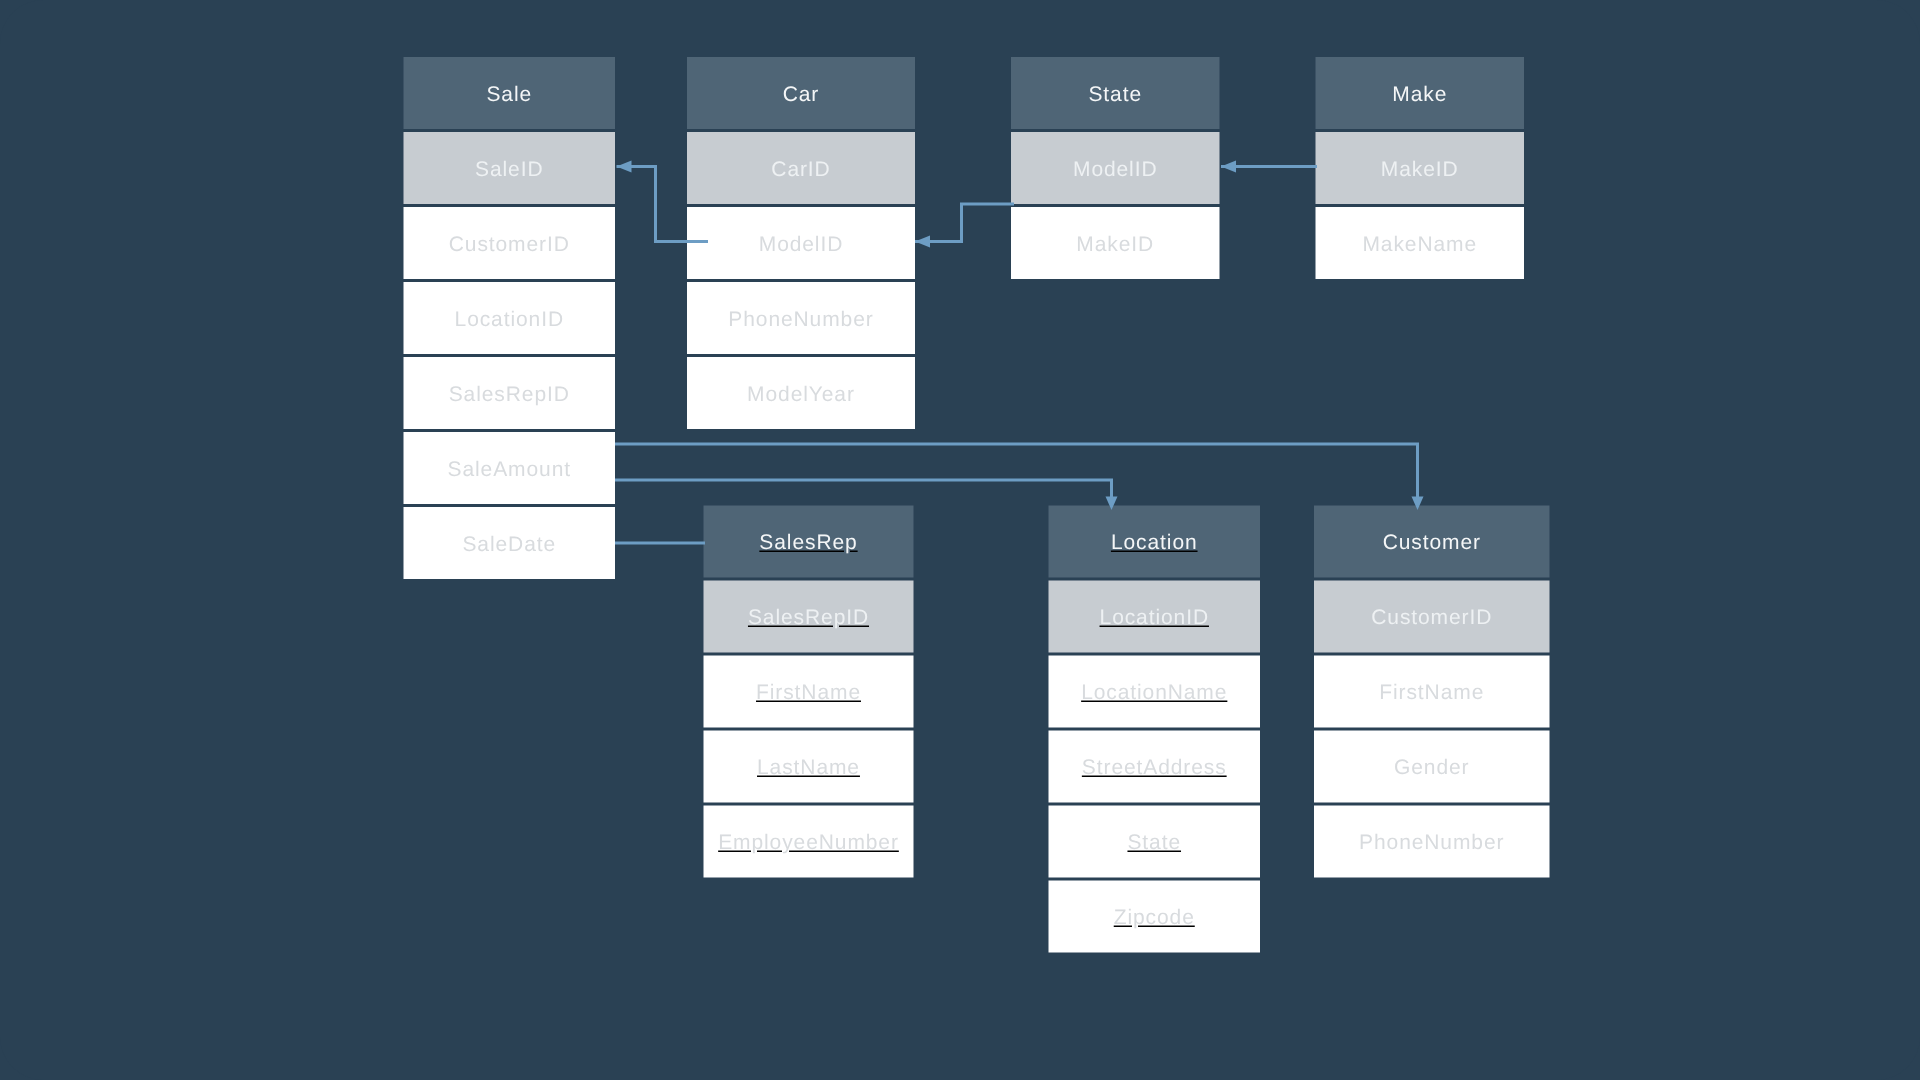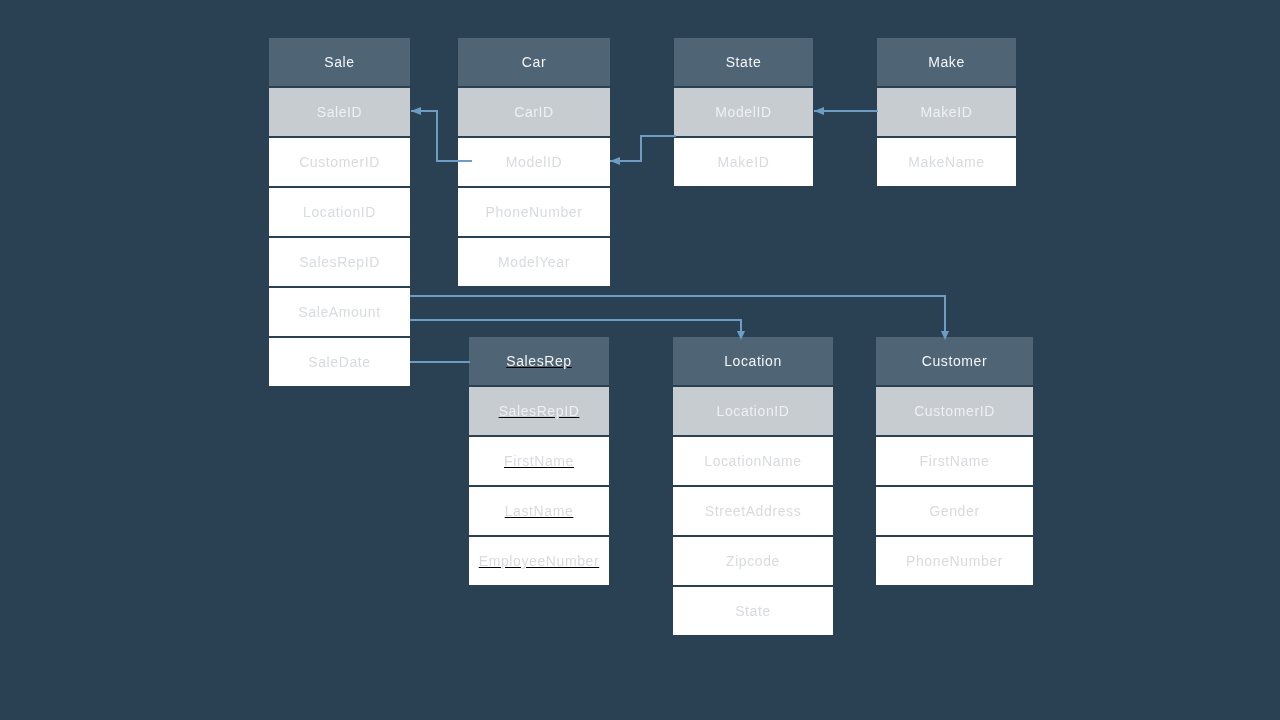--- a/index.html
+++ b/index.html
@@ -101,27 +101,27 @@
         <div class="trow key">MakeID</div>
         <div class="trow">MakeName</div>
       </div>
       <div class="db-table" style="left: 469px; top: 337px; width: 140px; text-decoration: underline;">
         <div class="thead">SalesRep</div>
         <div class="trow key">SalesRepID</div>
         <div class="trow">FirstName</div>
         <div class="trow">LastName</div>
         <div class="trow">EmployeeNumber</div>
       </div>
-      <div class="db-table" style="left: 673px; top: 337px; width: 160px;">
+      <div class="db-table" style="left: 699px; top: 337px; width: 141px; text-decoration: underline;">
         <div class="thead">Location</div>
         <div class="trow key">LocationID</div>
         <div class="trow">LocationName</div>
         <div class="trow">StreetAddress</div>
+        <div class="trow">State</div>
         <div class="trow">Zipcode</div>
-        <div class="trow">State</div>
       </div>
       <div class="db-table" style="left: 876px; top: 337px; width: 157px;">
         <div class="thead">Customer</div>
         <div class="trow key">CustomerID</div>
         <div class="trow">FirstName</div>
         <div class="trow">Gender</div>
         <div class="trow">PhoneNumber</div>
       </div>
     </div>
 

